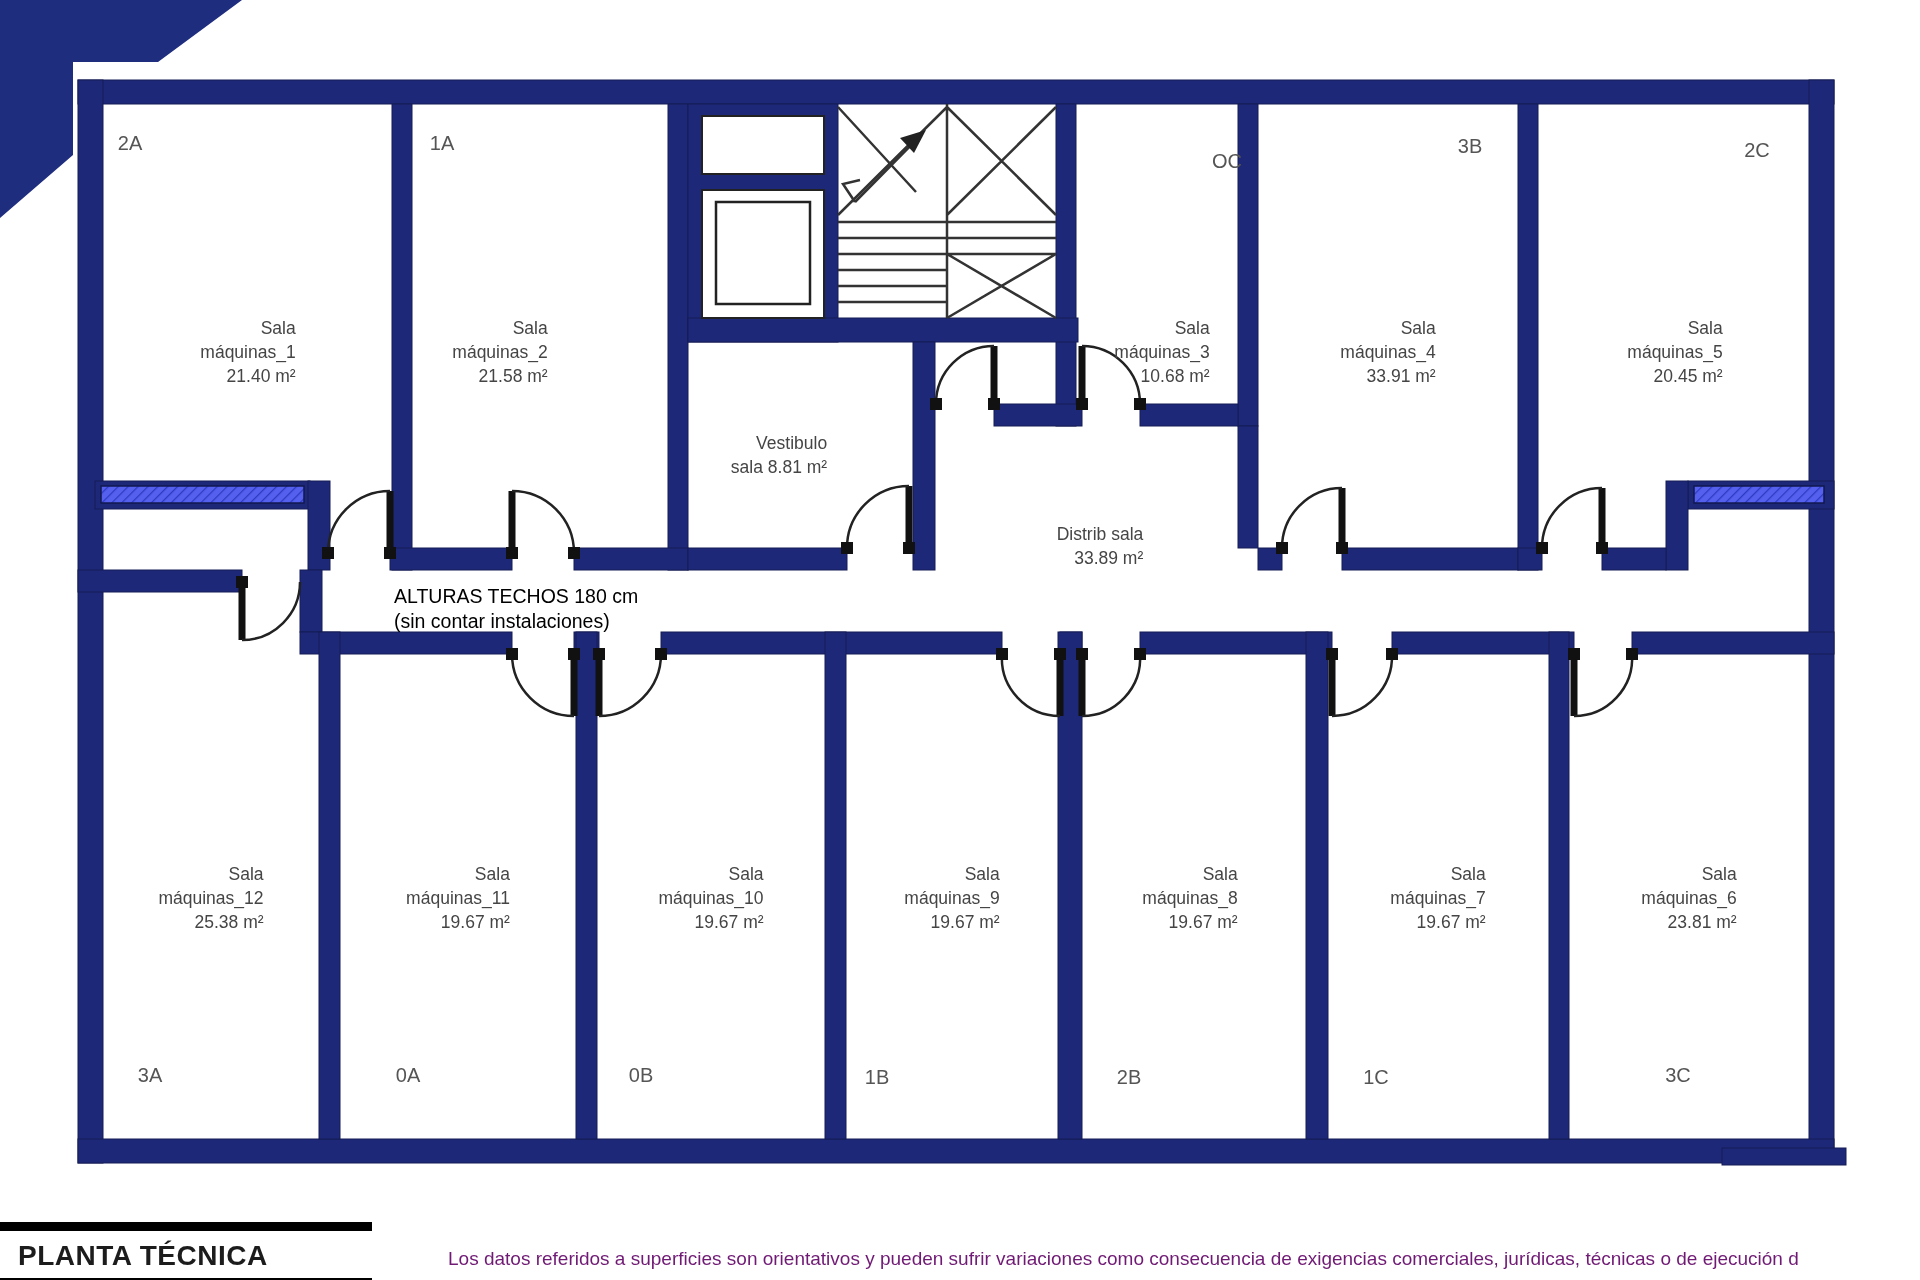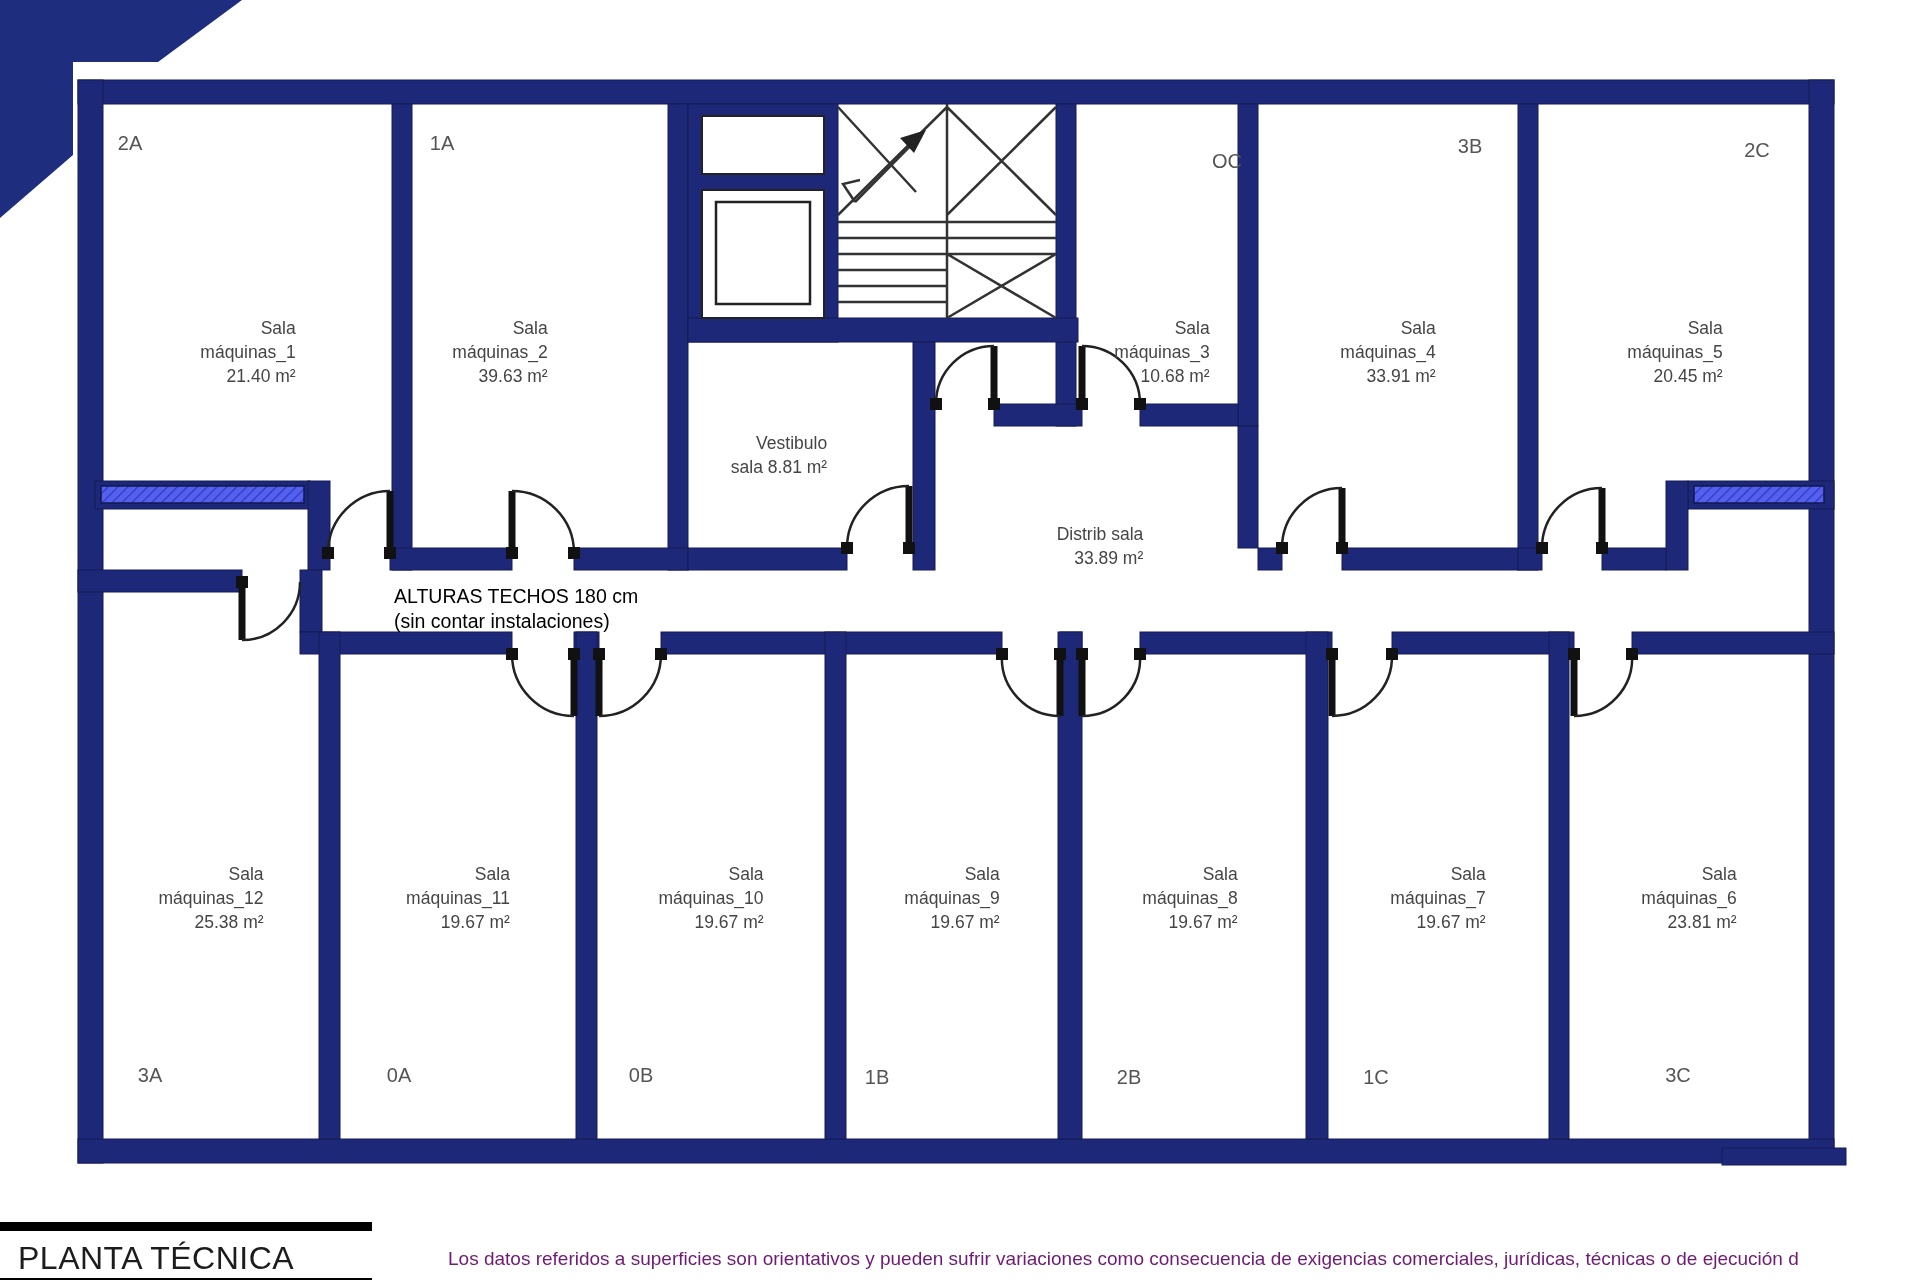--- a/index.html
+++ b/index.html
@@ -12,21 +12,21 @@
   .door-arc{stroke:#222;stroke-width:2.5;fill:none;}
   .door-leaf{stroke:#111;stroke-width:7;fill:none;}
   .hinge{fill:#111;}
   .box{fill:#fff;stroke:#222;stroke-width:2;}
   .lbl{position:absolute;transform:translate(-50%,-50%);text-align:right;color:#454545;
        font-size:17.5px;line-height:24px;white-space:nowrap;}
   .unit{position:absolute;transform:translate(-50%,-50%);color:#555;font-size:20px;white-space:nowrap;}
   .note{position:absolute;color:#000000;font-size:19.5px;line-height:25px;white-space:nowrap;text-align:left;}
   .bar{position:absolute;left:0;width:372px;height:9px;background:#000;}
   #plan-title{position:absolute;left:18px;top:1240px;width:354px;color:#1c1c1c;
-              font-size:32px;letter-spacing:.5px;white-space:nowrap;}
+              font-size:28px;letter-spacing:.5px;white-space:nowrap;font-weight:bold;}
   #disclaimer{position:absolute;left:448px;top:1248px;width:1472px;overflow:hidden;color:#701a75;
               font-size:19px;white-space:nowrap;}
 </style>
 </head>
 <body>
 
 <div id="stage">
 
   <svg width="1920" height="1280" viewBox="0 0 1920 1280">
     <defs>
@@ -180,32 +180,32 @@
   <div class="unit" style="left:130px;top:143px">2A</div>
   <div class="unit" style="left:442px;top:143px">1A</div>
   <div class="unit" style="left:1227px;top:161px">OC</div>
   <div class="unit" style="left:1470px;top:146px">3B</div>
   <div class="unit" style="left:1757px;top:150px">2C</div>
   <div class="unit" style="left:1678px;top:1075px">3C</div>
   <div class="unit" style="left:1376px;top:1077px">1C</div>
   <div class="unit" style="left:1129px;top:1077px">2B</div>
   <div class="unit" style="left:877px;top:1077px">1B</div>
   <div class="unit" style="left:641px;top:1075px">0B</div>
-  <div class="unit" style="left:399px;top:1075px">0A</div>
+  <div class="unit" style="left:408px;top:1075px">0A</div>
   <div class="unit" style="left:150px;top:1075px">3A</div>
 
   <div class="lbl" style="left:248px;top:352px">
     <div>Sala</div>
       <div>máquinas_1</div>
       <div>21.40 m²</div>
   </div>
   <div class="lbl" style="left:500px;top:352px">
     <div>Sala</div>
       <div>máquinas_2</div>
-      <div>39.63 m²</div>
+      <div>21.58 m²</div>
   </div>
   <div class="lbl" style="left:1162px;top:352px">
     <div>Sala</div>
       <div>máquinas_3</div>
       <div>10.68 m²</div>
   </div>
   <div class="lbl" style="left:1388px;top:352px">
     <div>Sala</div>
       <div>máquinas_4</div>
       <div>33.91 m²</div>

